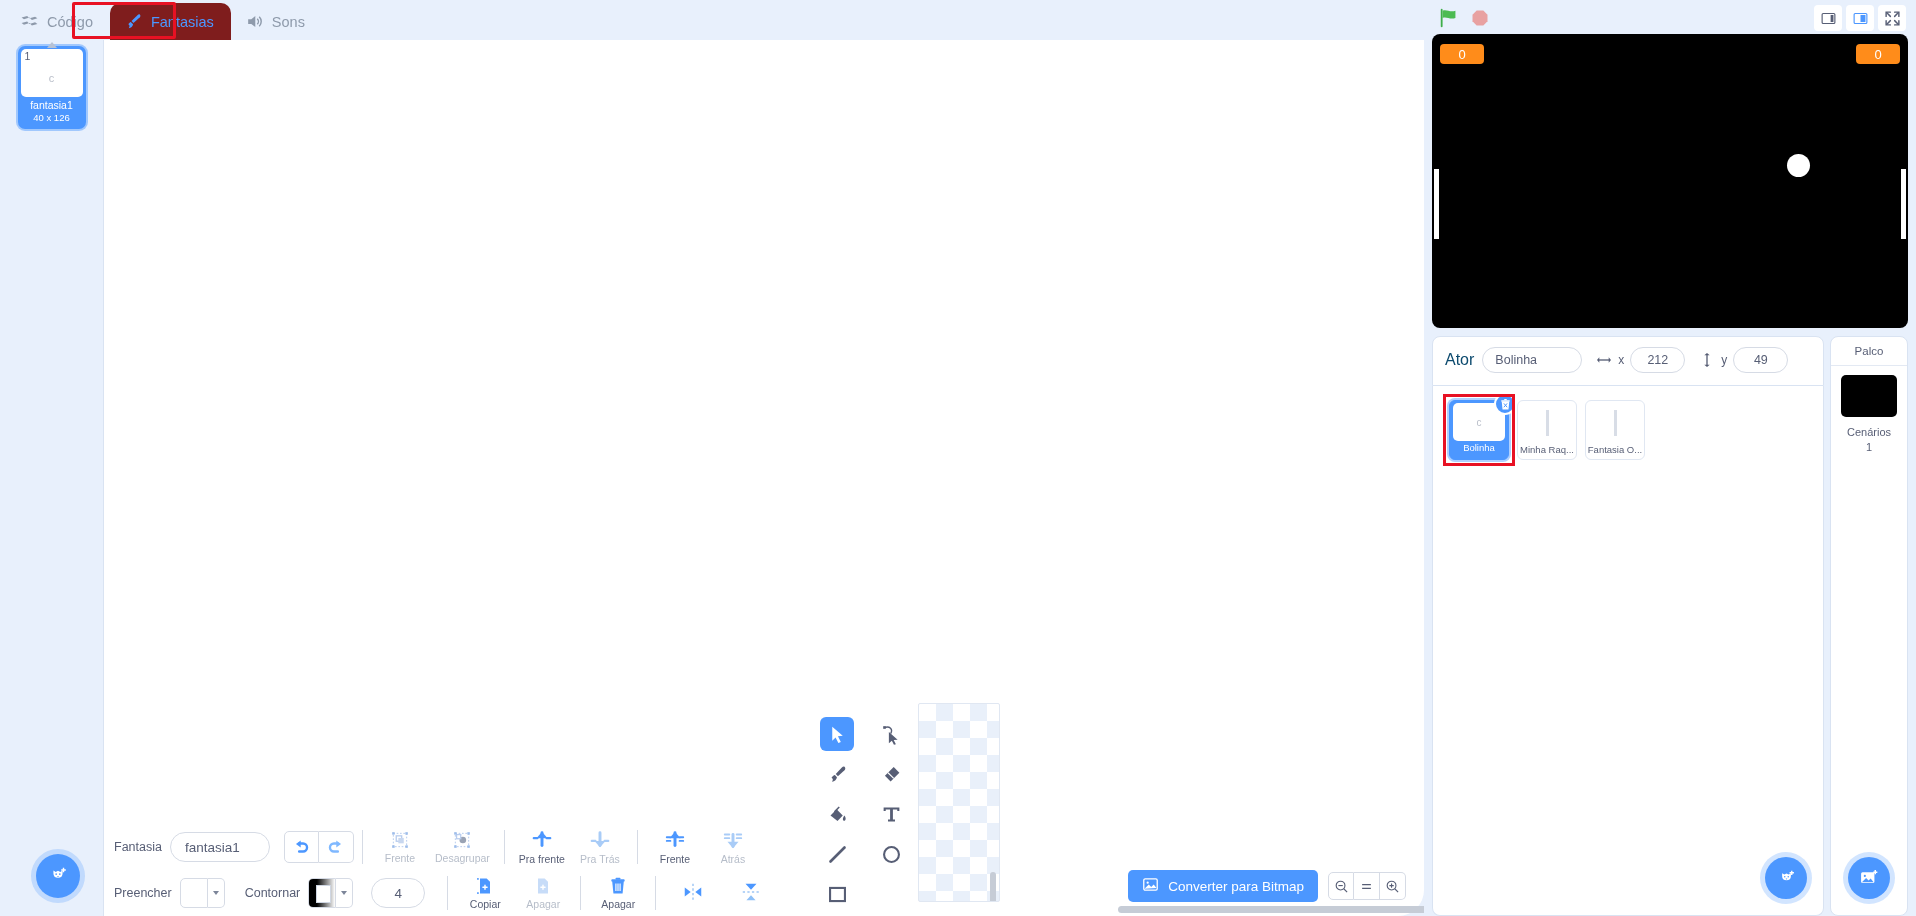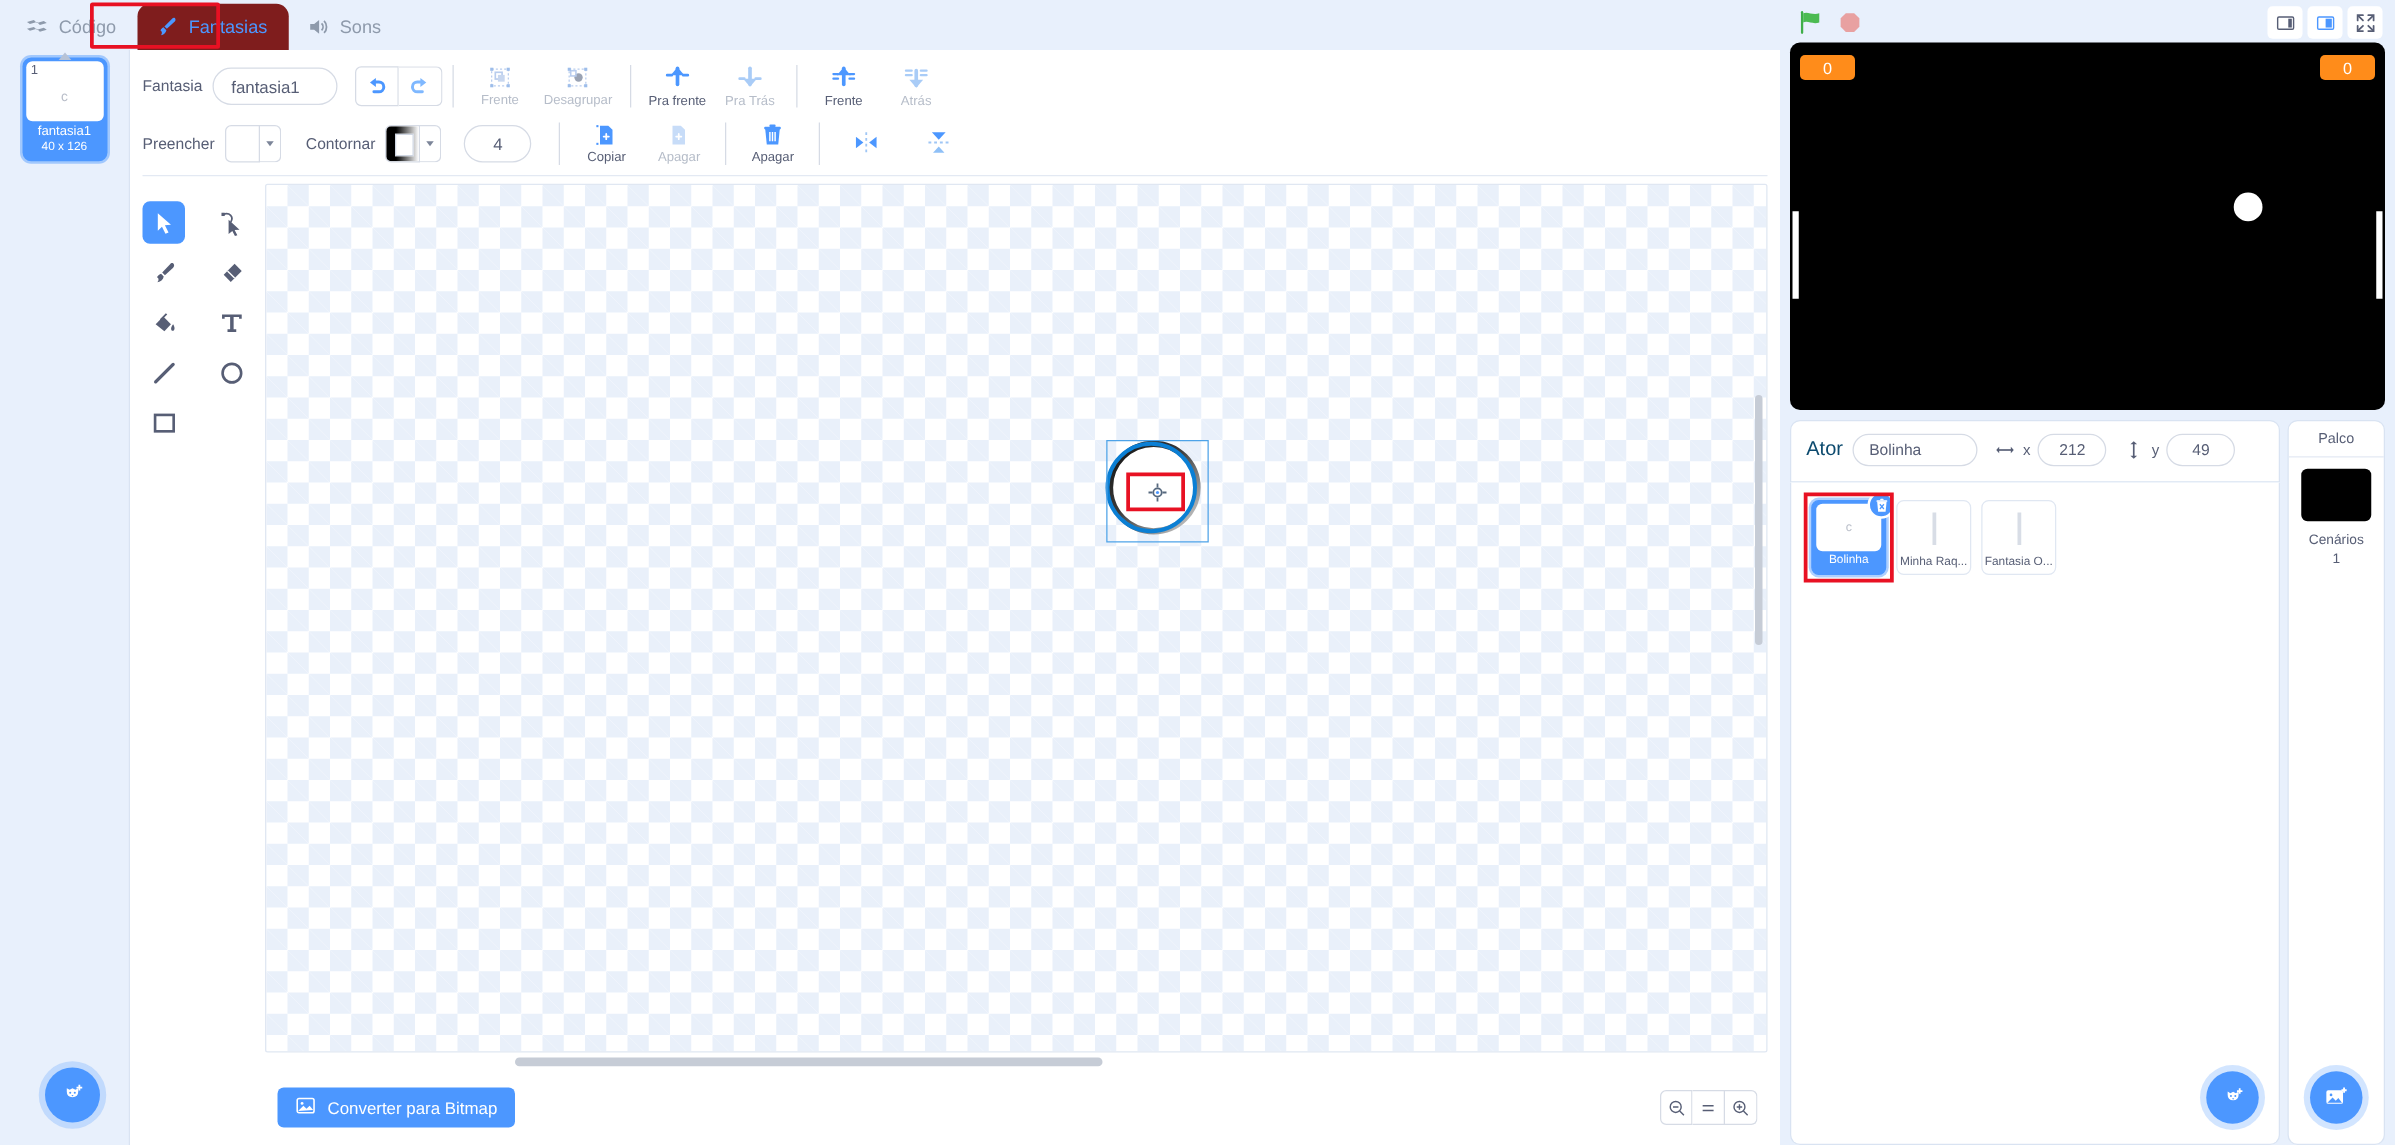--- a/index.html
+++ b/index.html
@@ -10,21 +10,21 @@
     background: #e8f0fc;
     -webkit-font-smoothing: antialiased;
   }
   .app { position: relative; width: 1916px; height: 916px; display: flex; }
 
   
   .editor-side {
     position: relative;
     width: 1424px; height: 916px;
     background: #ffffff;
-    display: flex; flex-direction: column;
+    display: flex; flex-direction: column; border-radius: 26px;
   }
 
   
   .tabbar {
     position: relative;
     height: 40px;
     background: #e8f0fc;
     display: flex; align-items: flex-end;
     padding-left: 6px;
     flex: 0 0 40px;
@@ -103,21 +103,21 @@
   .add-costume-btn {
     position: absolute; left: 36px; bottom: 18px;
     width: 44px; height: 44px; border-radius: 50%;
     background: #4c97ff; color: #fff;
     display:flex; align-items:center; justify-content:center;
     box-shadow: 0 0 0 5px rgba(76,151,255,.25);
     cursor: pointer;
   }
 
   
-  .paint-main { flex: 1; display: flex; flex-direction: column; min-width:0; position: relative; }
+  .paint-main { flex: 1; display: flex; flex-direction: row; min-width:0; position: relative; align-items: flex-end; }
 
   
   .paint-toolbar { padding: 6px 10px 0 10px; }
   .tb-row { display: flex; align-items: center; height: 46px; gap: 0; }
   .tb-label { font-size: 12.5px; color: #575e75; margin-right: 8px; white-space: nowrap; }
   .txtfield {
     height: 30px; border: 1px solid #d6dbe5; border-radius: 15px;
     background: #fff; font-size: 13.5px; color: #575e75;
     padding: 0 14px; outline: none;
     font-family: "Liberation Sans", sans-serif;

